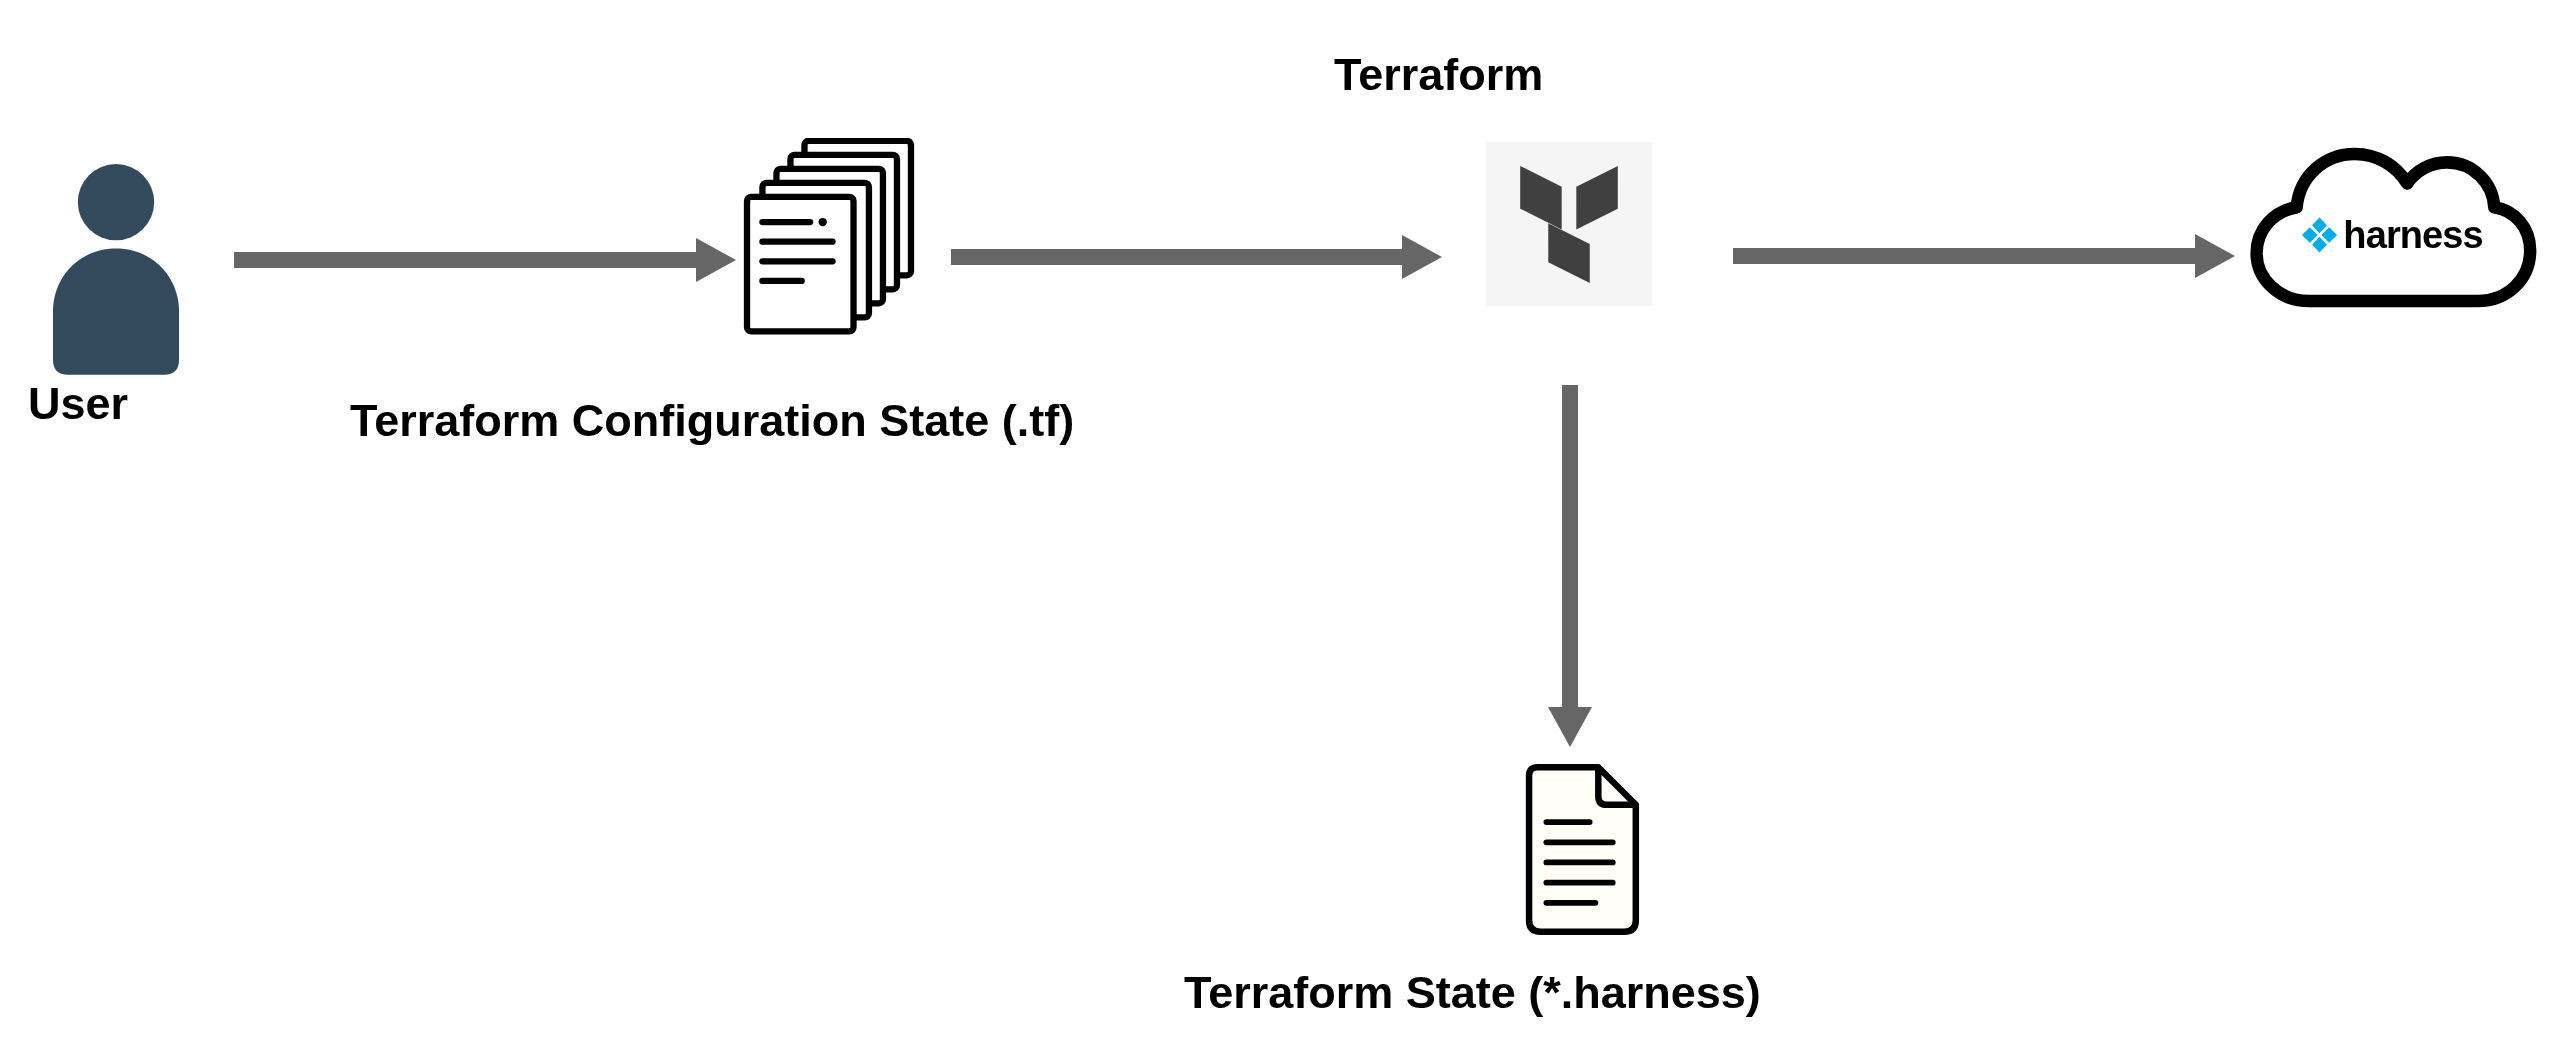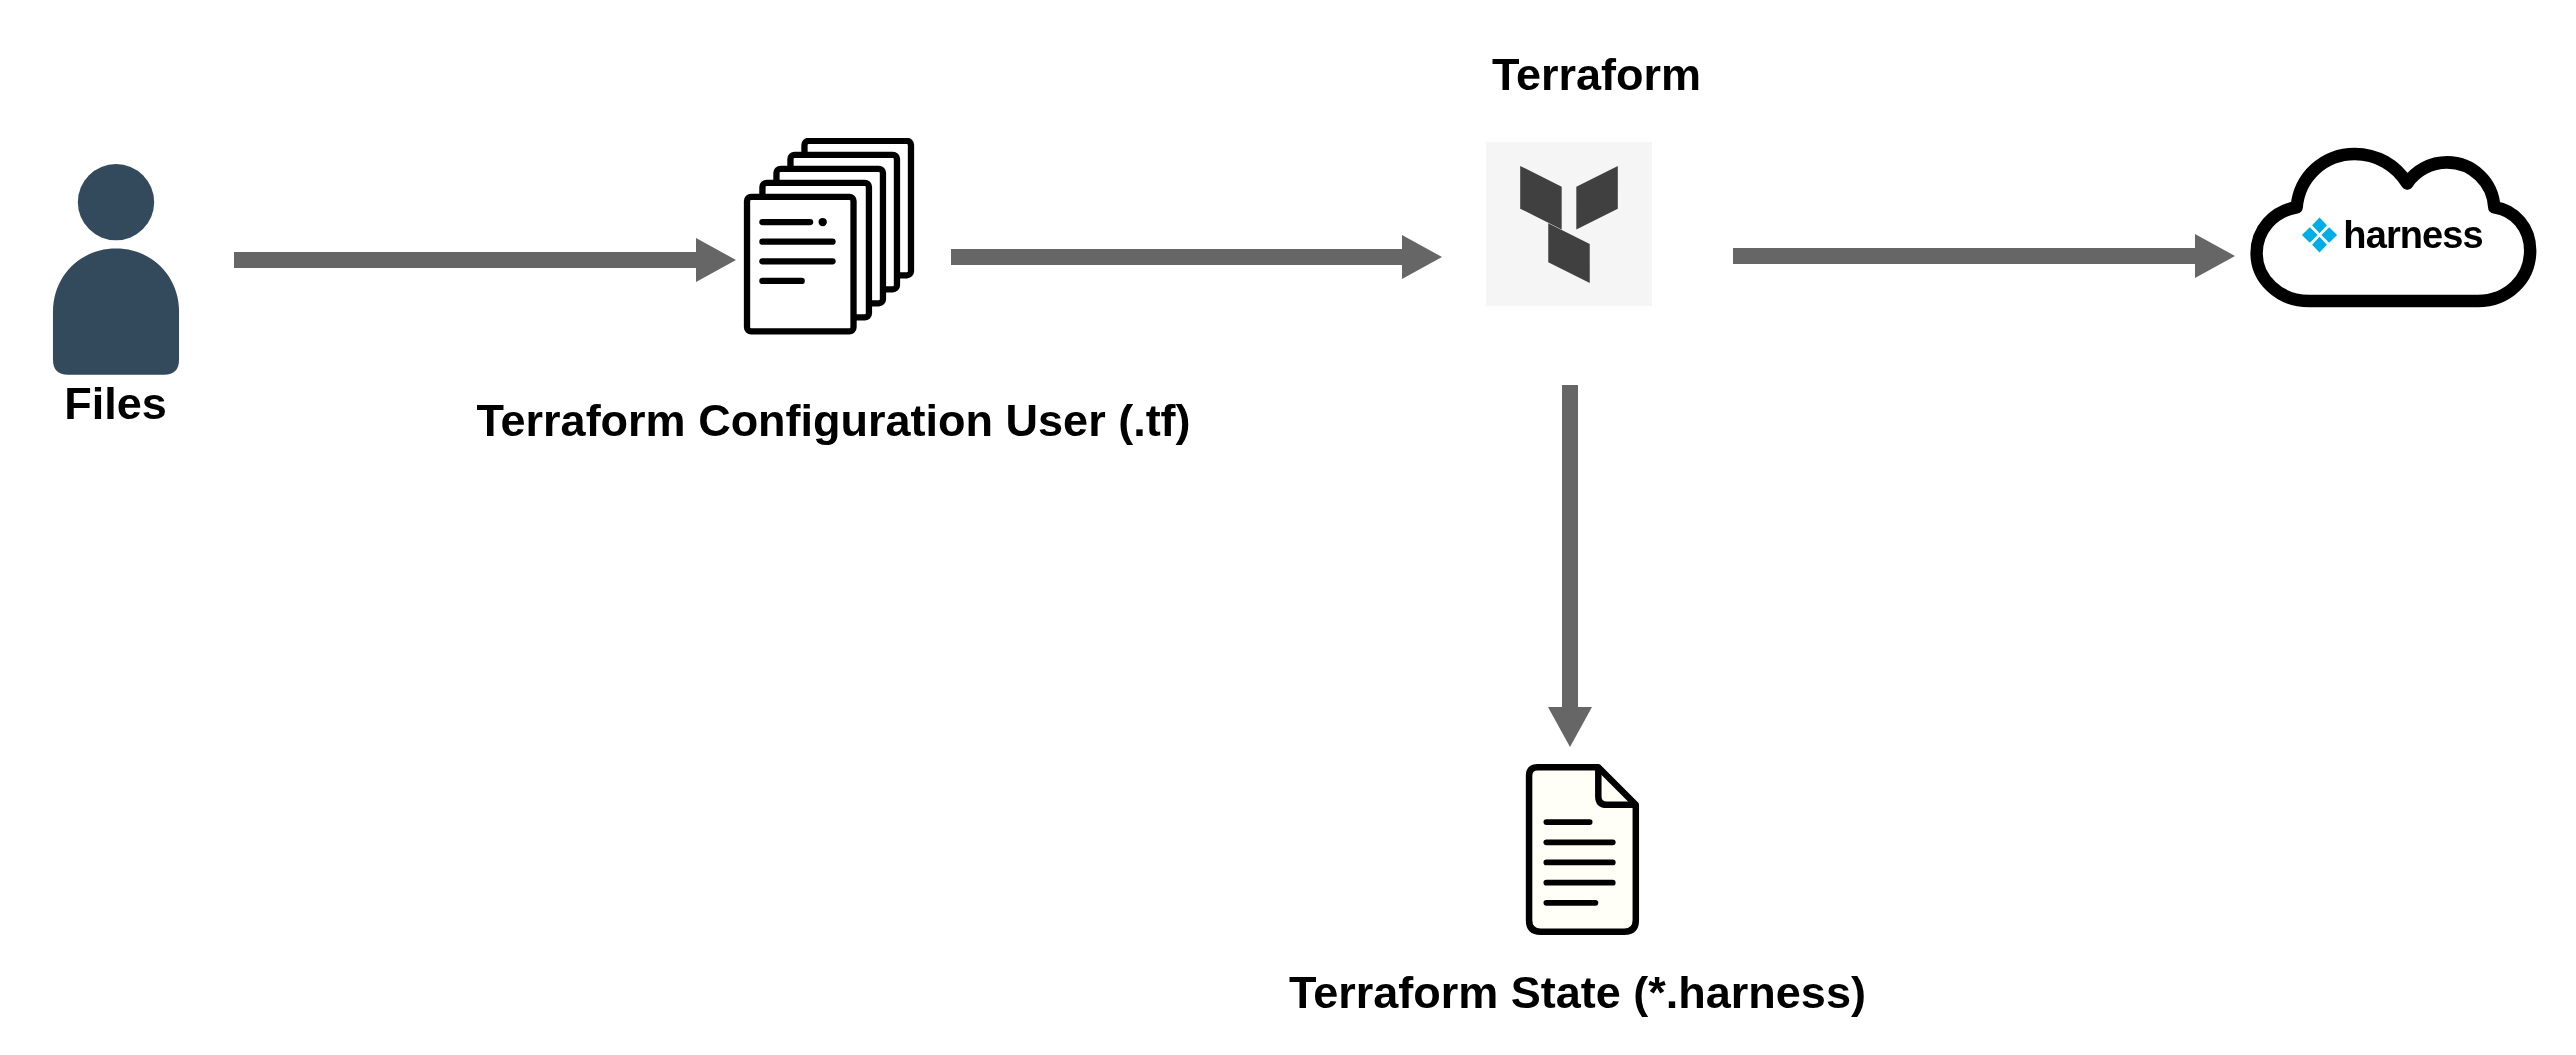--- a/index.html
+++ b/index.html
@@ -9,21 +9,21 @@
     height: 1055px;
     background: var(--background, #ffffff);
     font-family: "Liberation Sans", sans-serif;
     overflow: hidden;
   }
   .label {
     position: absolute;
     font-weight: bold;
     font-size: 45px;
     color: var(--text, #000);
-    text-align: center;
+    text-align: left;
     line-height: 1.15;
     white-space: nowrap;
   }
   .node { position: absolute; }
 
   
   .arrow { position: absolute; background: var(--arrow, #666); }
   .arrow-right { height: 15.7px; }
   .arrow-right::after {
     content: "";
@@ -86,21 +86,21 @@
 <body>
 
 <div class="canvas">
 
   <div class="node user-icon-wrap">
     <svg viewBox="0 0 100 132" width="166" height="219">
       <circle cx="50" cy="26" r="23" style="fill:var(--user-icon)"></circle>
       <path d="M50 54 C28 54 12 71 12 92 L12 121 Q12 130 21 130 L79 130 Q88 130 88 121 L88 92 C88 71 72 54 50 54 Z" style="fill:var(--user-icon)"></path>
     </svg>
   </div>
-  <div class="label user-label">Files</div>
+  <div class="label user-label">User</div>
 
   <div class="arrow arrow-right arrow-1"></div>
 
   <div class="node config-icon-wrap">
     <svg viewBox="0 0 132 142" width="185" height="199">
       <g style="fill:#ffffff; stroke:var(--outline); stroke-width:4.5; stroke-linejoin:round;">
         <rect x="46" y="2" width="76" height="96" rx="3"></rect>
         <rect x="36" y="12" width="76" height="96" rx="3"></rect>
         <rect x="26" y="22" width="76" height="96" rx="3"></rect>
         <rect x="16" y="32" width="76" height="96" rx="3"></rect>
@@ -108,21 +108,21 @@
       </g>
       <g style="stroke:var(--outline); stroke-width:4.5; stroke-linecap:round;">
         <line x1="16" y1="60" x2="50" y2="60"></line>
         <line x1="16" y1="74" x2="66" y2="74"></line>
         <line x1="16" y1="88" x2="66" y2="88"></line>
         <line x1="16" y1="102" x2="44" y2="102"></line>
       </g>
       <circle cx="59" cy="60" r="3" style="fill:var(--outline)"></circle>
     </svg>
   </div>
-  <div class="label config-label">Terraform Configuration User (.tf)</div>
+  <div class="label config-label">Terraform Configuration State (.tf)</div>
 
   <div class="arrow arrow-right arrow-2"></div>
 
   <div class="label terraform-label">Terraform</div>
   <div class="node terraform-logo-box">
     <svg viewBox="0 0 100 112" width="122" height="137">
       <g style="fill:var(--terraform-logo)">
         <polygon points="10,8 44,25 44,60 10,43"></polygon>
         <polygon points="90,8 56,25 56,60 90,43"></polygon>
         <polygon points="33,55 67,72 67,104 33,87"></polygon>

